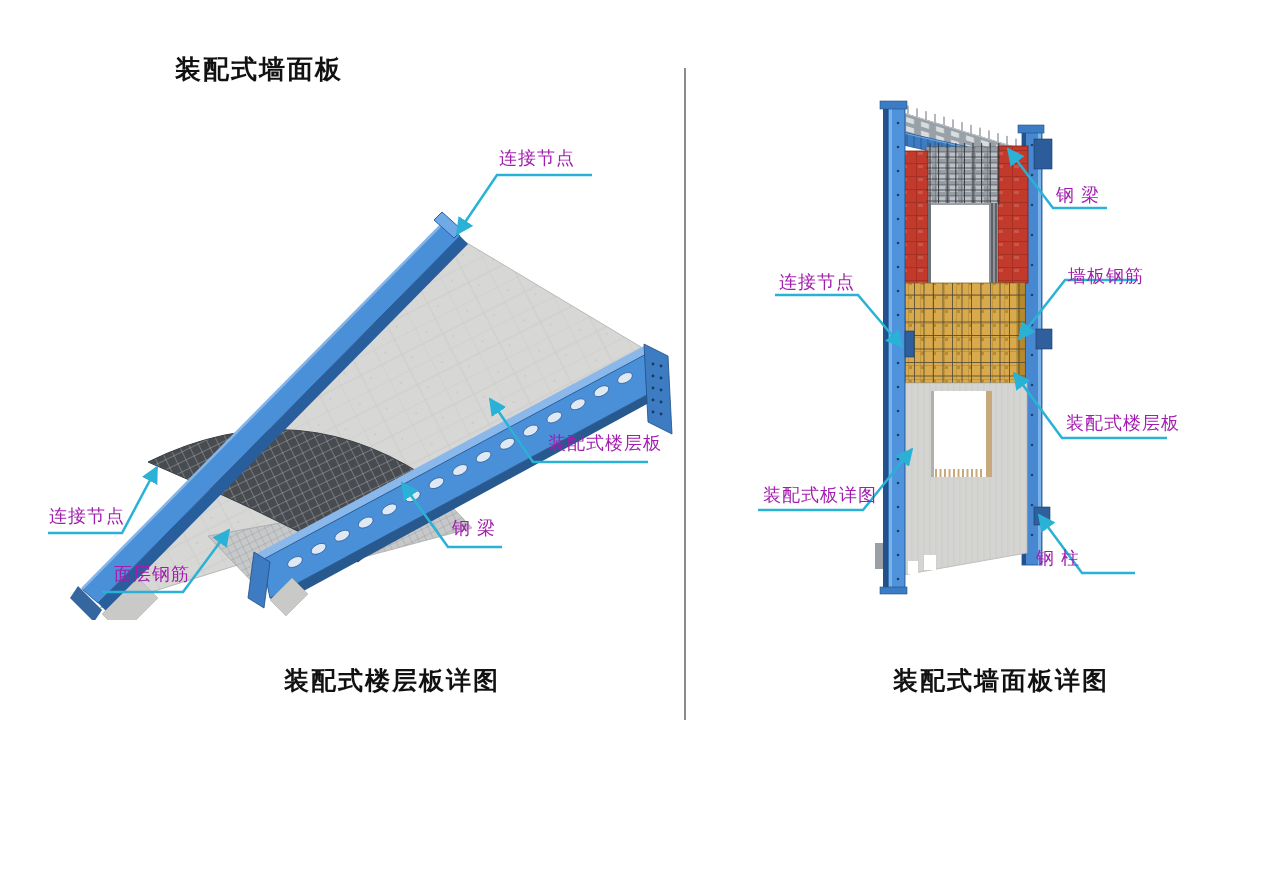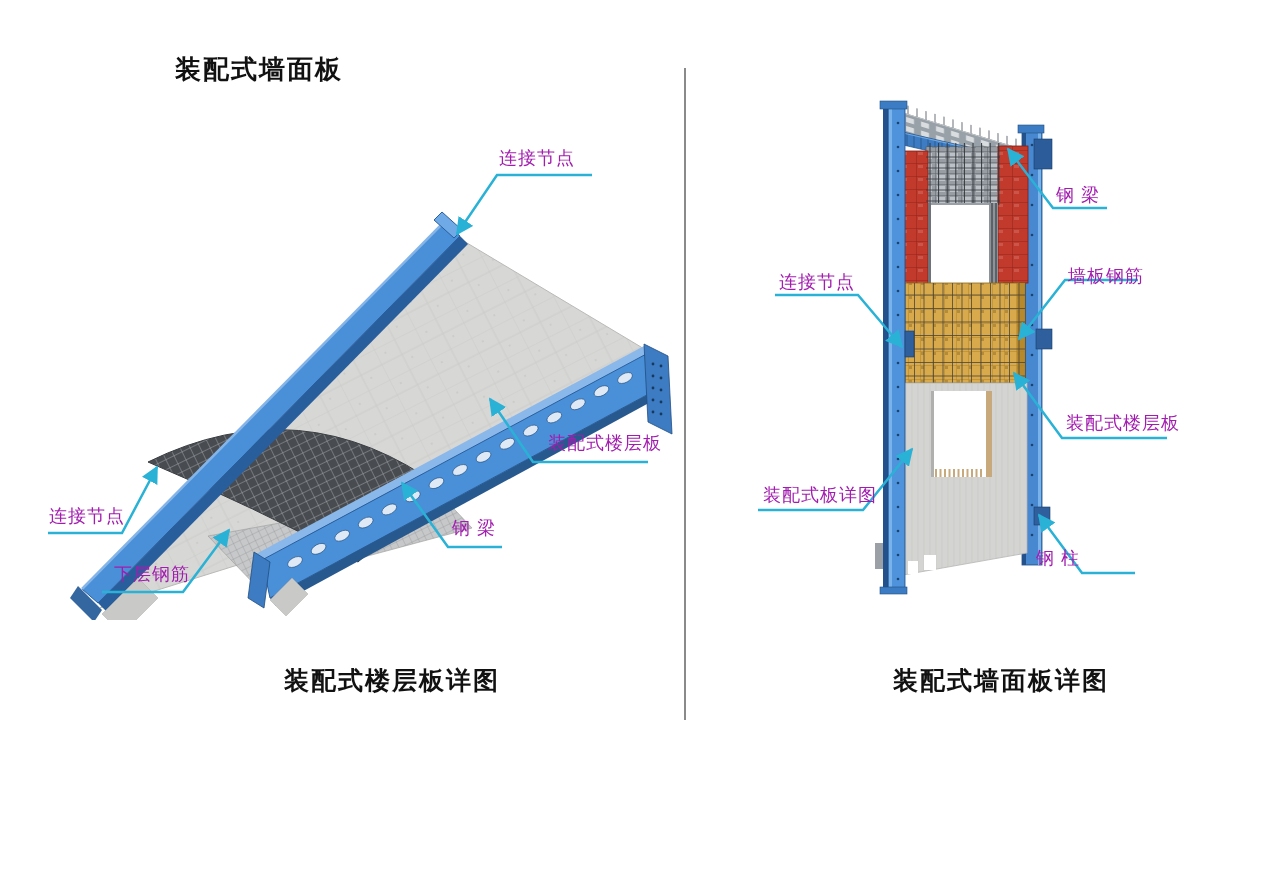--- a/index.html
+++ b/index.html
@@ -348,21 +348,21 @@
       <polyline points="427,353 322,353 274,288" marker-end="url(#arwR)"></polyline>
       <polyline points="18,425 123,425 172,364" marker-end="url(#arwR)"></polyline>
       <polyline points="395,488 342,488 299,430" marker-end="url(#arwR)"></polyline>
     </g>
   </svg>
 
   <div class="lbl" style="left:499px;top:146px">连接节点</div>
   <div class="lbl" style="left:548px;top:431px">装配式楼层板</div>
   <div class="lbl" style="left:452px;top:516px">钢 梁</div>
   <div class="lbl" style="left:49px;top:504px">连接节点</div>
-  <div class="lbl" style="left:114px;top:562px">下层钢筋</div>
+  <div class="lbl" style="left:114px;top:562px">面层钢筋</div>
 
   <div class="lbl" style="left:1056px;top:183px">钢 梁</div>
   <div class="lbl" style="left:1068px;top:264px">墙板钢筋</div>
   <div class="lbl" style="left:779px;top:270px">连接节点</div>
   <div class="lbl" style="left:1066px;top:411px">装配式楼层板</div>
   <div class="lbl" style="left:763px;top:483px">装配式板详图</div>
   <div class="lbl" style="left:1036px;top:546px">钢 柱</div>
 
   <div class="caption" id="cap-right">装配式墙面板详图</div>
   <div class="caption" id="cap-left">装配式楼层板详图</div>

